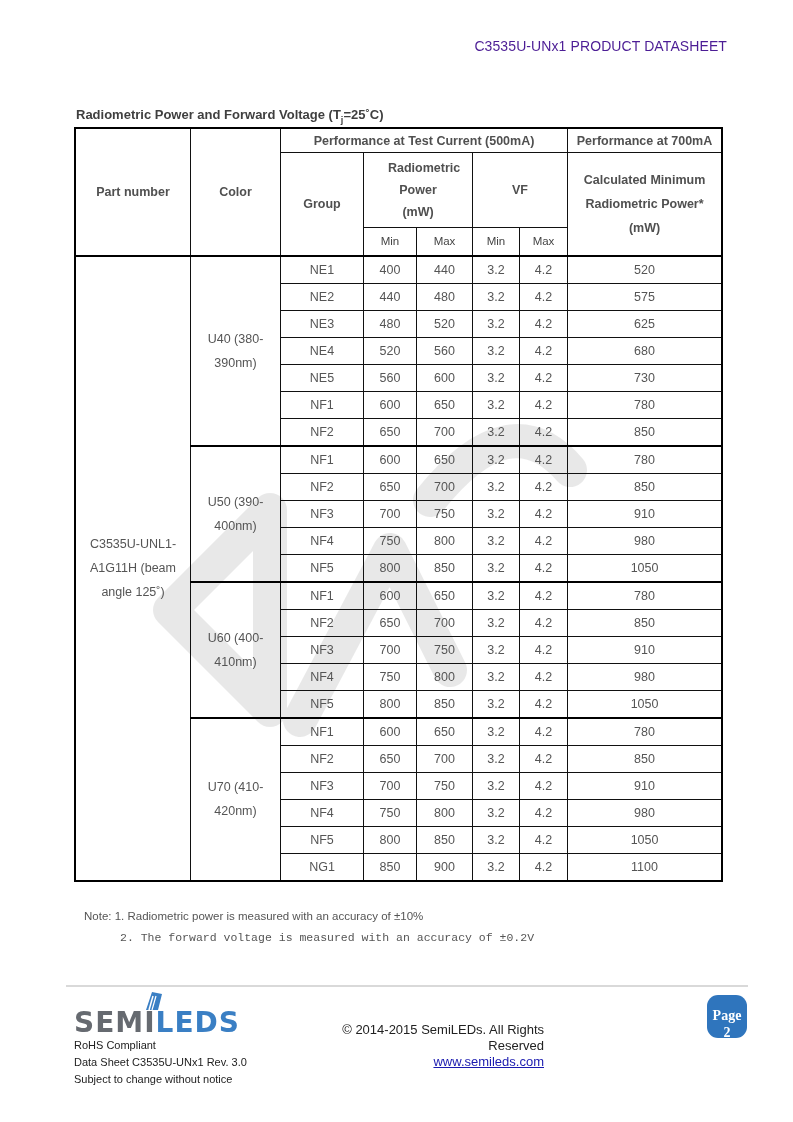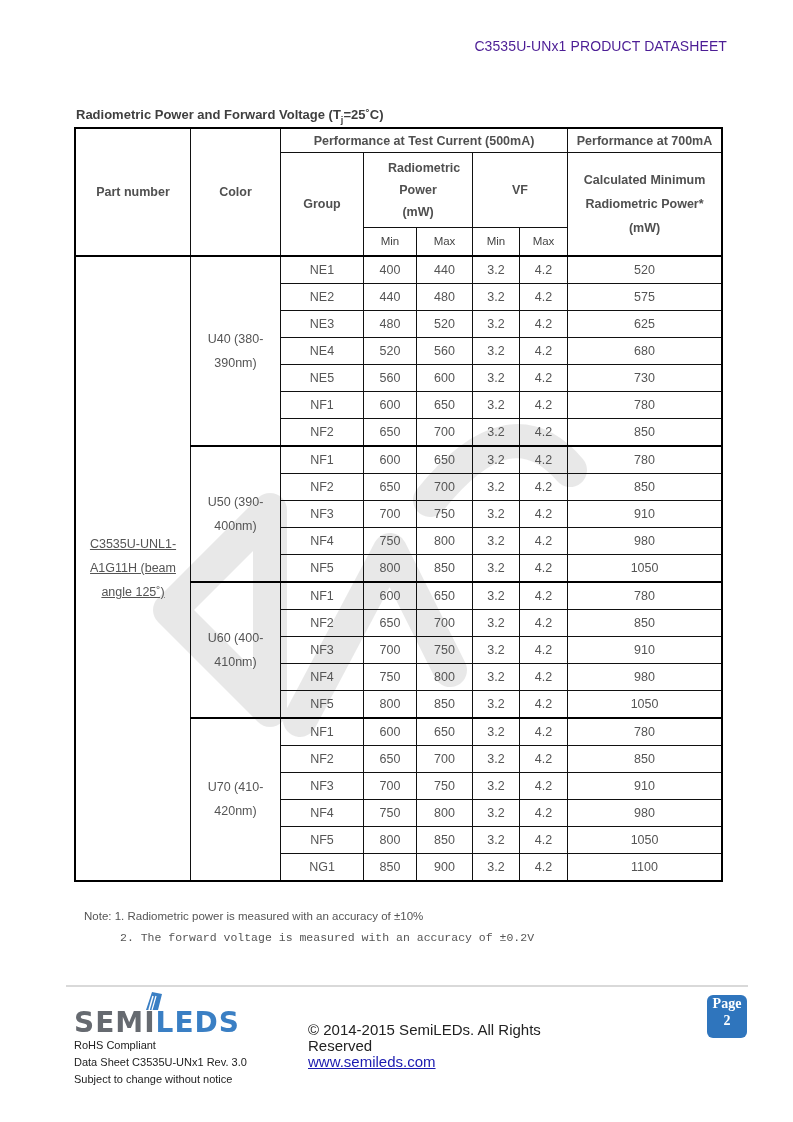--- a/index.html
+++ b/index.html
@@ -14,23 +14,23 @@
   table.spec th.small { font-weight: normal; font-size: 11.5px; color: #444; }
   table.spec tr.body-row td { height: 26px; }
   table.spec tr.group-start td { border-top: 2px solid #000; }
   .watermark { position: absolute; left: 130px; top: 380px; width: 470px; height: 400px; pointer-events: none; opacity: 0.16; }
   .notes { position: absolute; top: 906px; left: 84px; font-size: 11.5px; color: #555; line-height: 21px; }
   .notes .indent { padding-left: 36px; font-family: Liberation Mono, monospace; }
   .footer-rule { position: absolute; top: 985px; left: 66px; width: 682px; height: 2px; background: #d9d9d9; }
   .logo-text { position: absolute; top: 1006px; left: 74px; font-size: 28px; font-weight: bold; color: #666a70; letter-spacing: 1px; font-family: "DejaVu Sans", sans-serif; }
   .logo-text .accent { color: #3a7fc4; }
   .footer-left { position: absolute; top: 1037px; left: 74px; font-size: 11px; color: #222; line-height: 17px; }
-  .footer-center { position: absolute; top: 1022px; left: 308px; font-size: 15px; color: #222; text-align: left; line-height: 16px; width: 236px; }
+  .footer-center { position: absolute; top: 1022px; left: 308px; font-size: 13px; color: #222; text-align: right; line-height: 16px; width: 236px; }
   .footer-center a { color: #1a1ab0; text-decoration: underline; }
-  .page-badge { position: absolute; top: 995px; left: 707px; width: 40px; height: 43px; background: #2f75bd; border-radius: 6px; color: #fff; font-family: "Liberation Serif", serif; font-weight: bold; text-align: center; font-size: 14px; line-height: 17px; padding-top: 0; box-sizing: border-box; }
+  .page-badge { position: absolute; top: 995px; left: 707px; width: 40px; height: 43px; background: #2f75bd; border-radius: 11px; color: #fff; font-family: "Liberation Serif", serif; font-weight: bold; text-align: center; font-size: 14px; line-height: 17px; padding-top: 12px; box-sizing: border-box; }
 </style>
 </head>
 <body>
 
 <div class="header-title">C3535U-UNx1 PRODUCT DATASHEET</div>
 
 <div class="section-title"><span>Radiometric Power and Forward Voltage (T</span><sub>j</sub><span>=25˚C)</span></div>
 
 <svg class="watermark" viewBox="0 0 470 400">
   <g fill="none" stroke="#777" stroke-width="34" stroke-linejoin="round" stroke-linecap="round">
@@ -71,21 +71,21 @@
     <tr style="height:28px">
       <th class="small">Min</th>
       <th class="small">Max</th>
       <th class="small">Min</th>
       <th class="small">Max</th>
     </tr>
   </thead>
   <tbody id="table-body">
       <tr class="body-row group-start">
         <td rowspan="23" style="line-height: 24px; border-top: 2px solid rgb(0, 0, 0);">
-          <div style="width: 110px; margin: 9px auto; text-decoration: underline;">C3535U-UNL1-A1G11H (beam angle 125˚)</div>
+          <div style="width: 110px; margin: 9px auto;">C3535U-UNL1-A1G11H (beam angle 125˚)</div>
         </td>
         <td rowspan="7" style="line-height: 24px;">
           <div style="width: 80px; margin: 0px auto;">U40 (380-390nm)</div>
         </td>
         <td>NE1</td>
         <td>400</td>
         <td>440</td>
         <td>3.2</td>
         <td>4.2</td>
         <td>520</td>

